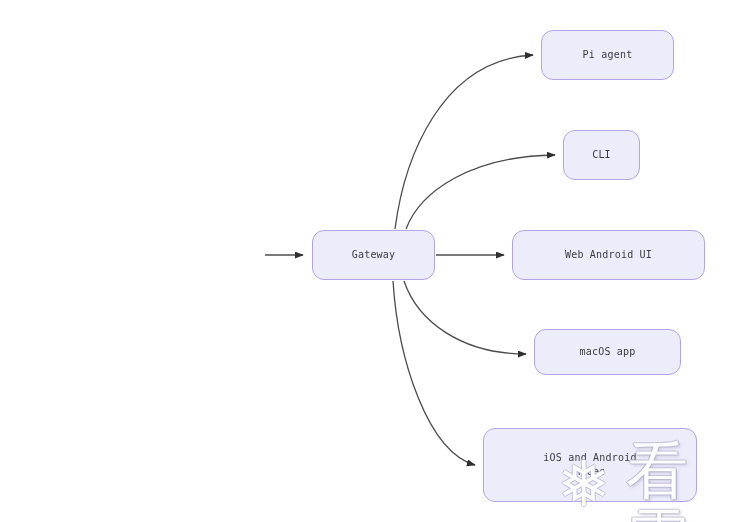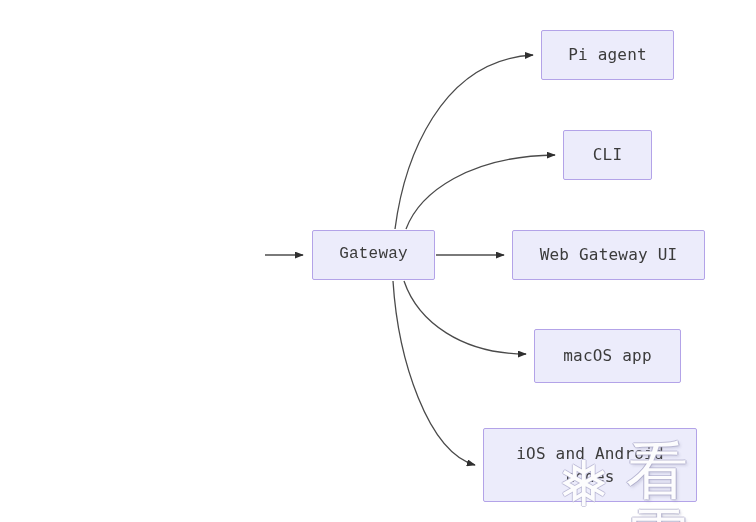--- a/index.html
+++ b/index.html
@@ -22,42 +22,42 @@
     left: 0;
     top: 0;
     width: 756px;
     height: 522px;
   }
   .node {
     position: absolute;
     box-sizing: border-box;
     background: #ececfb;
     border: 1.6px solid #b3a3e8;
-    border-radius: 2px;
+    border-radius: 12px;
     display: flex;
     align-items: center;
     justify-content: center;
     text-align: center;
     color: #3b3b3b;
     font-family: "DejaVu Sans Mono", monospace;
-    font-size: 16px;
+    font-size: 10px;
     line-height: 1.45;
     letter-spacing: 0.2px;
     white-space: pre-line;
   }
   .node-label {
     display: block;
     padding: 0 6px;
   }
   #node-chat    { left: 24px;  top: 230px; width: 240px; height: 50px; }
-  #node-gateway { left: 312px; top: 230px; width: 123px; height: 50px; font-family: Liberation Mono, monospace; }
+  #node-gateway { left: 312px; top: 230px; width: 123px; height: 50px; }
   #node-pi      { left: 541px; top: 30px;  width: 133px; height: 50px; }
-  #node-cli     { left: 563px; top: 130px; width: 89px;  height: 50px; }
+  #node-cli     { left: 563px; top: 130px; width: 77px;  height: 50px; }
   #node-web     { left: 512px; top: 230px; width: 193px; height: 50px; }
-  #node-macos   { left: 534px; top: 329px; width: 147px; height: 54px; }
+  #node-macos   { left: 534px; top: 329px; width: 147px; height: 46px; }
   #node-ios     { left: 483px; top: 428px; width: 214px; height: 74px; }
 
   .watermark {
     position: absolute;
     left: 560px;
     top: 424px;
     width: 196px;
     height: 98px;
     pointer-events: none;
   }
@@ -124,21 +124,21 @@
 
   <div class="node" id="node-pi">
     <span class="node-label">Pi agent</span>
   </div>
 
   <div class="node" id="node-cli">
     <span class="node-label">CLI</span>
   </div>
 
   <div class="node" id="node-web">
-    <span class="node-label">Web Gateway UI</span>
+    <span class="node-label">Web Android UI</span>
   </div>
 
   <div class="node" id="node-macos">
     <span class="node-label">macOS app</span>
   </div>
 
   <div class="node" id="node-ios">
     <span class="node-label">iOS and Android
 nodes</span>
   </div>

